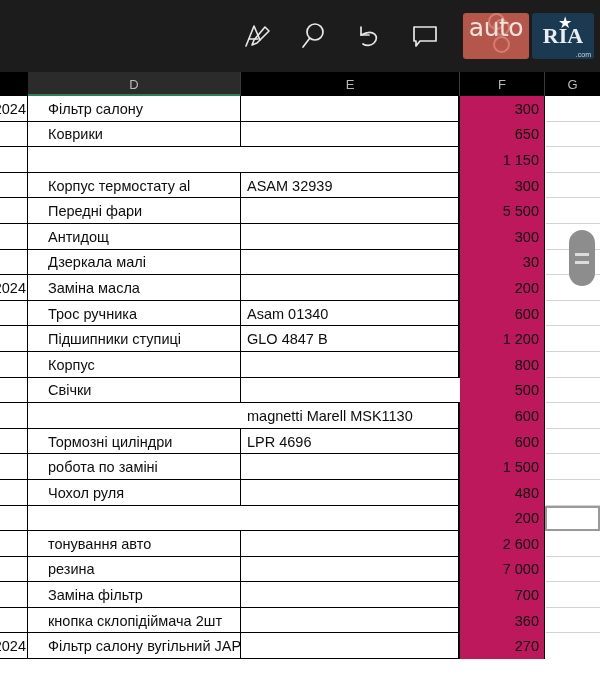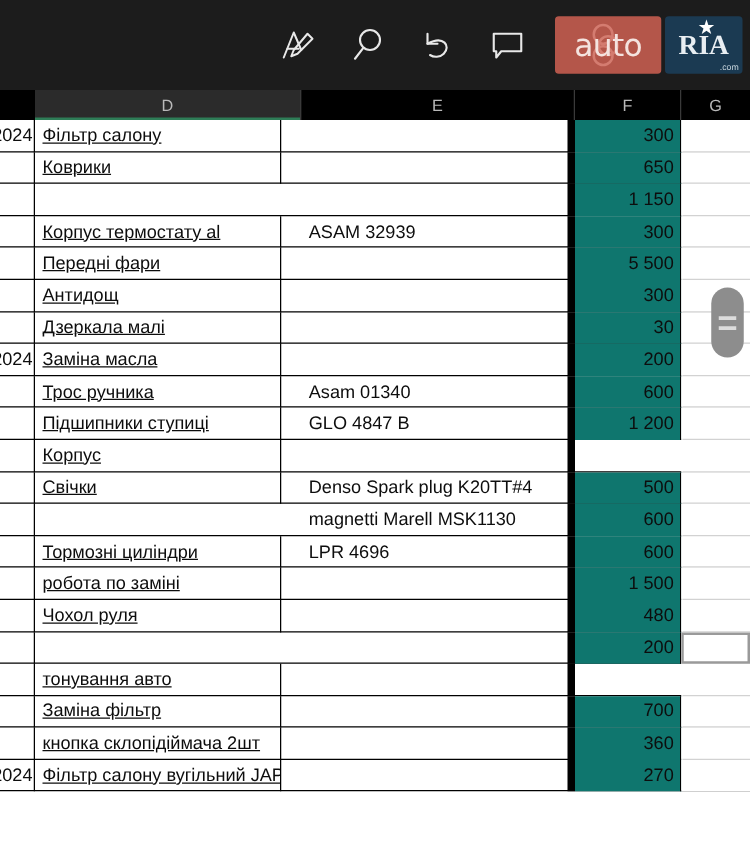--- a/index.html
+++ b/index.html
@@ -19,22 +19,22 @@
     padding-right: 6px;
   }
   .tb-icon {
     width: 56px; height: 56px;
     display: flex; align-items: center; justify-content: center;
     cursor: pointer;
   }
   .tb-icon svg { display: block; }
   .logo-wrap { display: flex; align-items: center; gap: 3px; margin-left: 10px; }
   .logo-auto {
-    width: 85px; height: 46px; background: #b4564a; border-radius: 3px;
-    display: flex; align-items: center; justify-content: center;
+    width: 66px; height: 46px; background: #b4564a; border-radius: 3px;
+    display: flex; justify-content: center;
     position: relative; overflow: hidden;
   }
   .logo-auto .lbl {
     color: #f4e3df; font-size: 25px; letter-spacing: -0.5px;
     font-family: "DejaVu Sans", sans-serif; position: relative; z-index: 2;
   }
   .logo-auto .ring {
     position: absolute; border: 2px solid #d47c70; border-radius: 50%;
     width: 17px; height: 17px; z-index: 1;
   }
@@ -95,31 +95,30 @@
     font-size: 14.5px; color: #0d0d0d;
     display: flex; align-items: center;
     font-family: "Liberation Sans", sans-serif;
     white-space: nowrap; overflow: hidden;
   }
   .c-c {
     left: -2px; width: 30px; justify-content: flex-end;
     padding-right: 1px; border-right: 1px solid #000;
   }
   .c-d {
-    left: 29px; width: 196px; padding-left: 5px;
+    left: 29px; width: 212px; padding-left: 19px;
     border-right: 1px solid #000;
-    text-decoration: underline;
   }
   .c-e {
     left: 241px; width: 219px; padding-left: 6px;
-    border-right: 6px solid #000000;
+    border-right: 2px solid #000000;
   }
   .c-f {
     left: 460px; width: 85px; justify-content: flex-end;
-    padding-right: 5px; background: #0f766e;
+    padding-right: 5px; background: #be185d;
     border-right: 1px solid #000;
   }
   .c-g {
     left: 545px; width: 55px; background: #ffffff;
   }
   
   .grow-line {
     position: absolute; left: 546px; right: 0; bottom: -1px; height: 1px;
     background: #d2d2d2;
   }
@@ -283,27 +282,27 @@
         <div class="cell c-d">Підшипники ступиці</div>
         <div class="cell c-e">GLO 4847 B</div>
         <div class="cell c-f">1 200</div>
         <div class="cell c-g"></div>
         <div class="grow-line"></div>
       </div>
       <div class="row">
         <div class="cell c-c"></div>
         <div class="cell c-d">Корпус</div>
         <div class="cell c-e"></div>
+        <div class="cell c-f">800</div>
         <div class="cell c-g"></div>
         <div class="grow-line"></div>
       </div>
       <div class="row">
         <div class="cell c-c"></div>
         <div class="cell c-d">Свічки</div>
-        <div class="cell c-e">Denso Spark plug K20TT#4</div>
         <div class="cell c-f">500</div>
         <div class="cell c-g"></div>
         <div class="grow-line"></div>
       </div>
       <div class="row">
         <div class="cell c-c"></div>
         <div class="cell c-e">magnetti Marell MSK1130</div>
         <div class="cell c-f">600</div>
         <div class="cell c-g"></div>
         <div class="grow-line"></div>
@@ -337,20 +336,29 @@
         <div class="cell c-e"></div>
         <div class="cell c-f">200</div>
         <div class="cell c-g"></div>
         <div class="grow-line"></div>
         <div class="g-sel"></div>
       </div>
       <div class="row">
         <div class="cell c-c"></div>
         <div class="cell c-d">тонування авто</div>
         <div class="cell c-e"></div>
+        <div class="cell c-f">2 600</div>
+        <div class="cell c-g"></div>
+        <div class="grow-line"></div>
+      </div>
+      <div class="row">
+        <div class="cell c-c"></div>
+        <div class="cell c-d">резина</div>
+        <div class="cell c-e"></div>
+        <div class="cell c-f">7 000</div>
         <div class="cell c-g"></div>
         <div class="grow-line"></div>
       </div>
       <div class="row">
         <div class="cell c-c"></div>
         <div class="cell c-d">Заміна фільтр</div>
         <div class="cell c-e"></div>
         <div class="cell c-f">700</div>
         <div class="cell c-g"></div>
         <div class="grow-line"></div>

